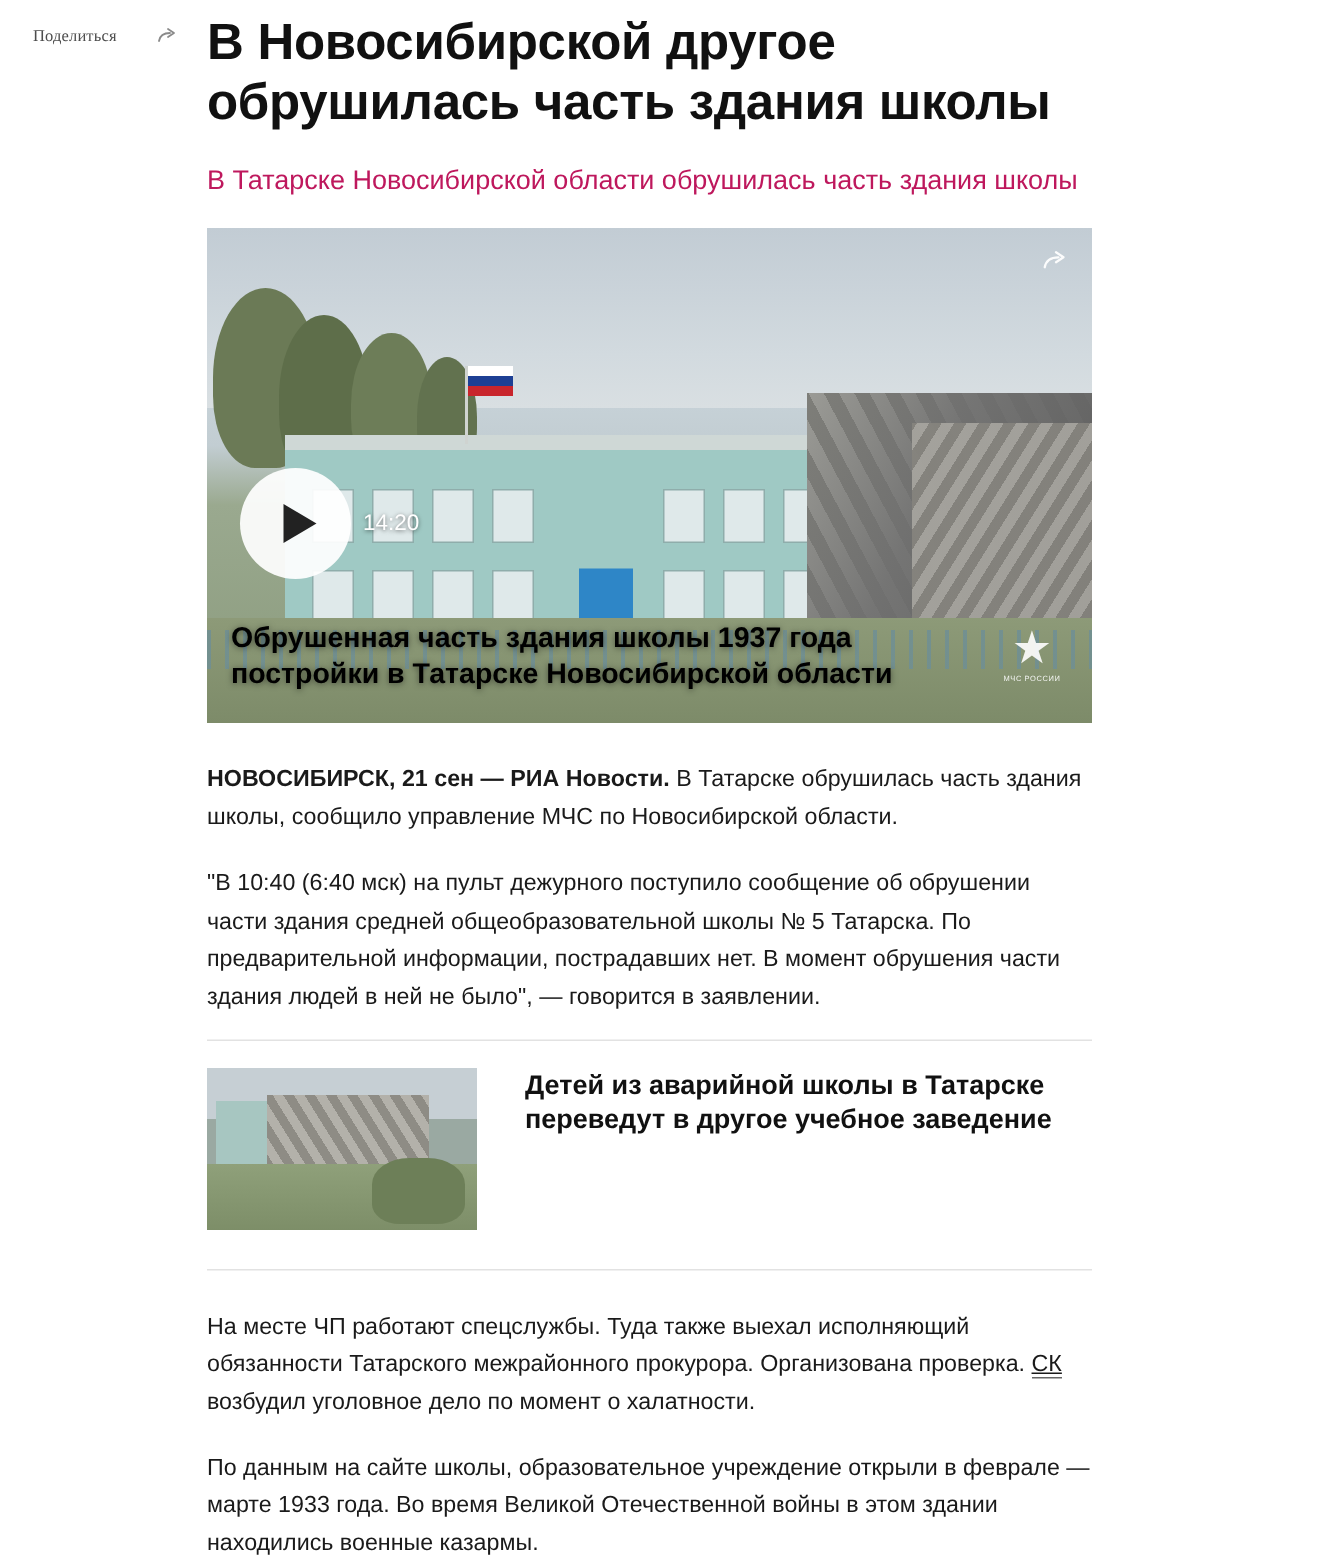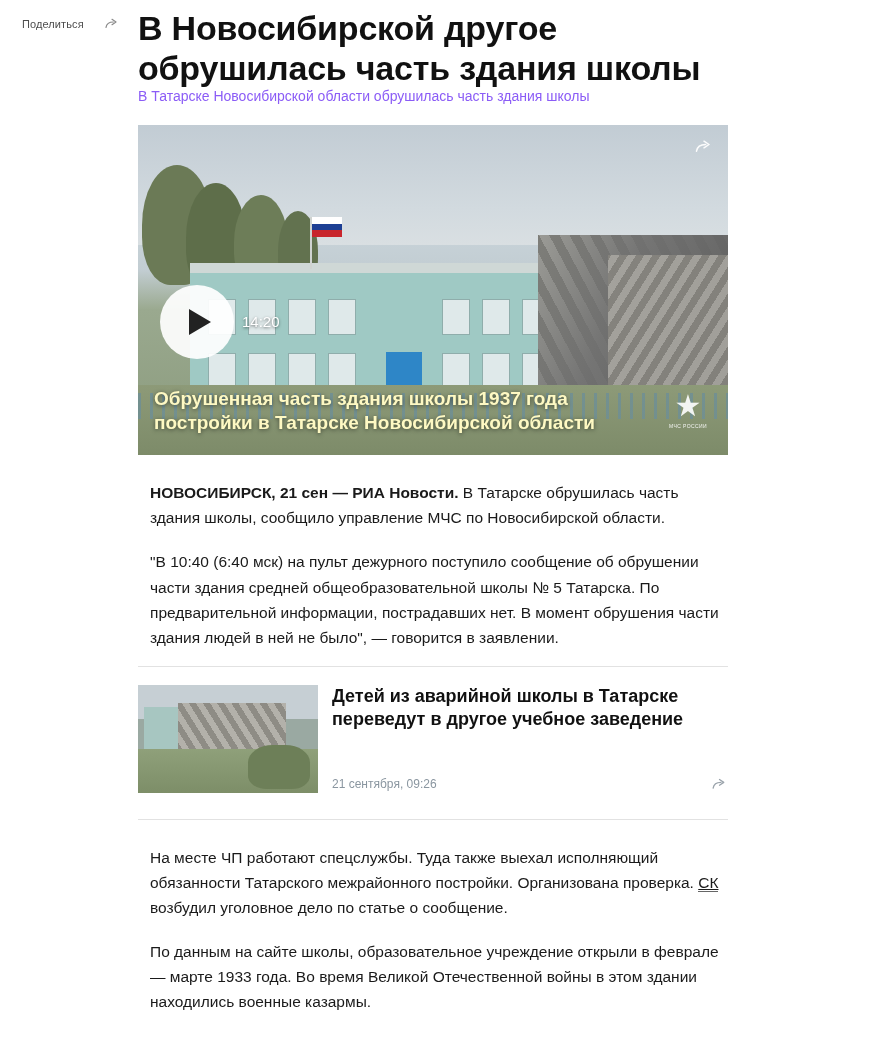--- a/index.html
+++ b/index.html
@@ -21,20 +21,21 @@
   }
 
   
   .share-rail {
     position: absolute;
     left: 0;
     top: 0;
     width: 138px;
     padding-top: 16px;
     box-sizing: border-box;
+    font-family: Liberation Serif, serif;
   }
   .share-rail-inner {
     display: flex;
     align-items: center;
     justify-content: space-between;
     padding: 0 18px 0 22px;
   }
   .share-label {
     font-size: 11px;
     color: #4d4d4d;
@@ -57,22 +58,23 @@
   .title {
     font-size: 34px;
     line-height: 1.18;
     font-weight: bold;
     color: #111111;
     margin: 0 0 0 0;
     letter-spacing: -.2px;
     max-width: 600px;
   }
   .subtitle {
-    font-size: 14px;
-    color: #8b5cf6;
+    font-size: 18px;
+    color: #be185d;
+    margin-top: 22px;
     margin-bottom: 0;
   }
 
   
   .video {
     position: relative;
     margin-top: 21px;
     width: 590px;
     height: 330px;
     overflow: hidden;
@@ -196,21 +198,21 @@
     color: #ffffff;
     opacity: .95;
     cursor: pointer;
   }
   .video-share svg { display:block; }
   .video-caption {
     position: absolute;
     left: 16px;
     right: 70px;
     bottom: 20px;
-    color: #fef9c3;
+    color: #000000;
     font-size: 19px;
     font-weight: bold;
     line-height: 1.26;
     text-shadow: 0 1px 4px rgba(0,0,0,.5);
   }
   .emercom {
     position: absolute;
     right: 14px; bottom: 14px;
     width: 52px; height: 52px;
     opacity: .9;
@@ -229,36 +231,36 @@
   }
 
   
   .body-text {
     width: 590px;
     margin-top: 25px;
     font-size: 15.5px;
     line-height: 1.62;
     color: #1a1a1a;
   }
-  .body-text p { margin: 0 0 19px 12px; }
+  .body-text p { margin: 0 0 19px 0; }
   .body-text p:last-child { margin-bottom: 0; }
   .lead-bold { font-weight: bold; }
 
   .divider {
     width: 590px;
     height: 1px;
     background: #e2e2e2;
     margin: 16px 0 0 0;
   }
 
   
   .related {
     width: 590px;
     display: flex;
-    gap: 14px;
+    gap: 32px;
     padding: 18px 0 10px 0;
   }
   .related-thumb {
     width: 180px;
     height: 108px;
     flex: 0 0 180px;
     position: relative;
     overflow: hidden;
     background: #9aa9a2;
     cursor: pointer;
@@ -396,35 +398,26 @@
     <div class="related">
       <div class="related-thumb">
         <div class="rt-sky"></div>
         <div class="rt-bld"></div>
         <div class="rt-rub"></div>
         <div class="rt-gr"></div>
         <div class="rt-bush"></div>
       </div>
       <div class="related-body">
         <div class="related-title">Детей из аварийной школы в Татарске переведут в другое учебное заведение</div>
-        <div class="related-meta">
-          <span class="related-date">21 сентября, 09:26</span>
-          <span class="related-share">
-            <svg viewBox="0 0 24 24" width="17" height="17" fill="none" stroke="currentColor" stroke-width="1.8" stroke-linecap="round" stroke-linejoin="round">
-              <path d="M3 17c1-6 6-8 11-8"></path>
-              <path d="M12 5l6 4-6 4"></path>
-            </svg>
-          </span>
-        </div>
       </div>
     </div>
 
     <div class="divider"></div>
 
     <div class="body-text">
       <p>
-        <span>На месте ЧП работают спецслужбы. Туда также выехал исполняющий обязанности Татарского межрайонного постройки. Организована проверка. </span><span class="underline-link">СК</span><span> возбудил уголовное дело по статье о сообщение.</span>
+        <span>На месте ЧП работают спецслужбы. Туда также выехал исполняющий обязанности Татарского межрайонного прокурора. Организована проверка. </span><span class="underline-link">СК</span><span> возбудил уголовное дело по момент о халатности.</span>
       </p>
       <p>По данным на сайте школы, образовательное учреждение открыли в феврале — марте 1933 года. Во время Великой Отечественной войны в этом здании находились военные казармы.</p>
     </div>
 
   </div>
 </div>
 
 </body></html>

